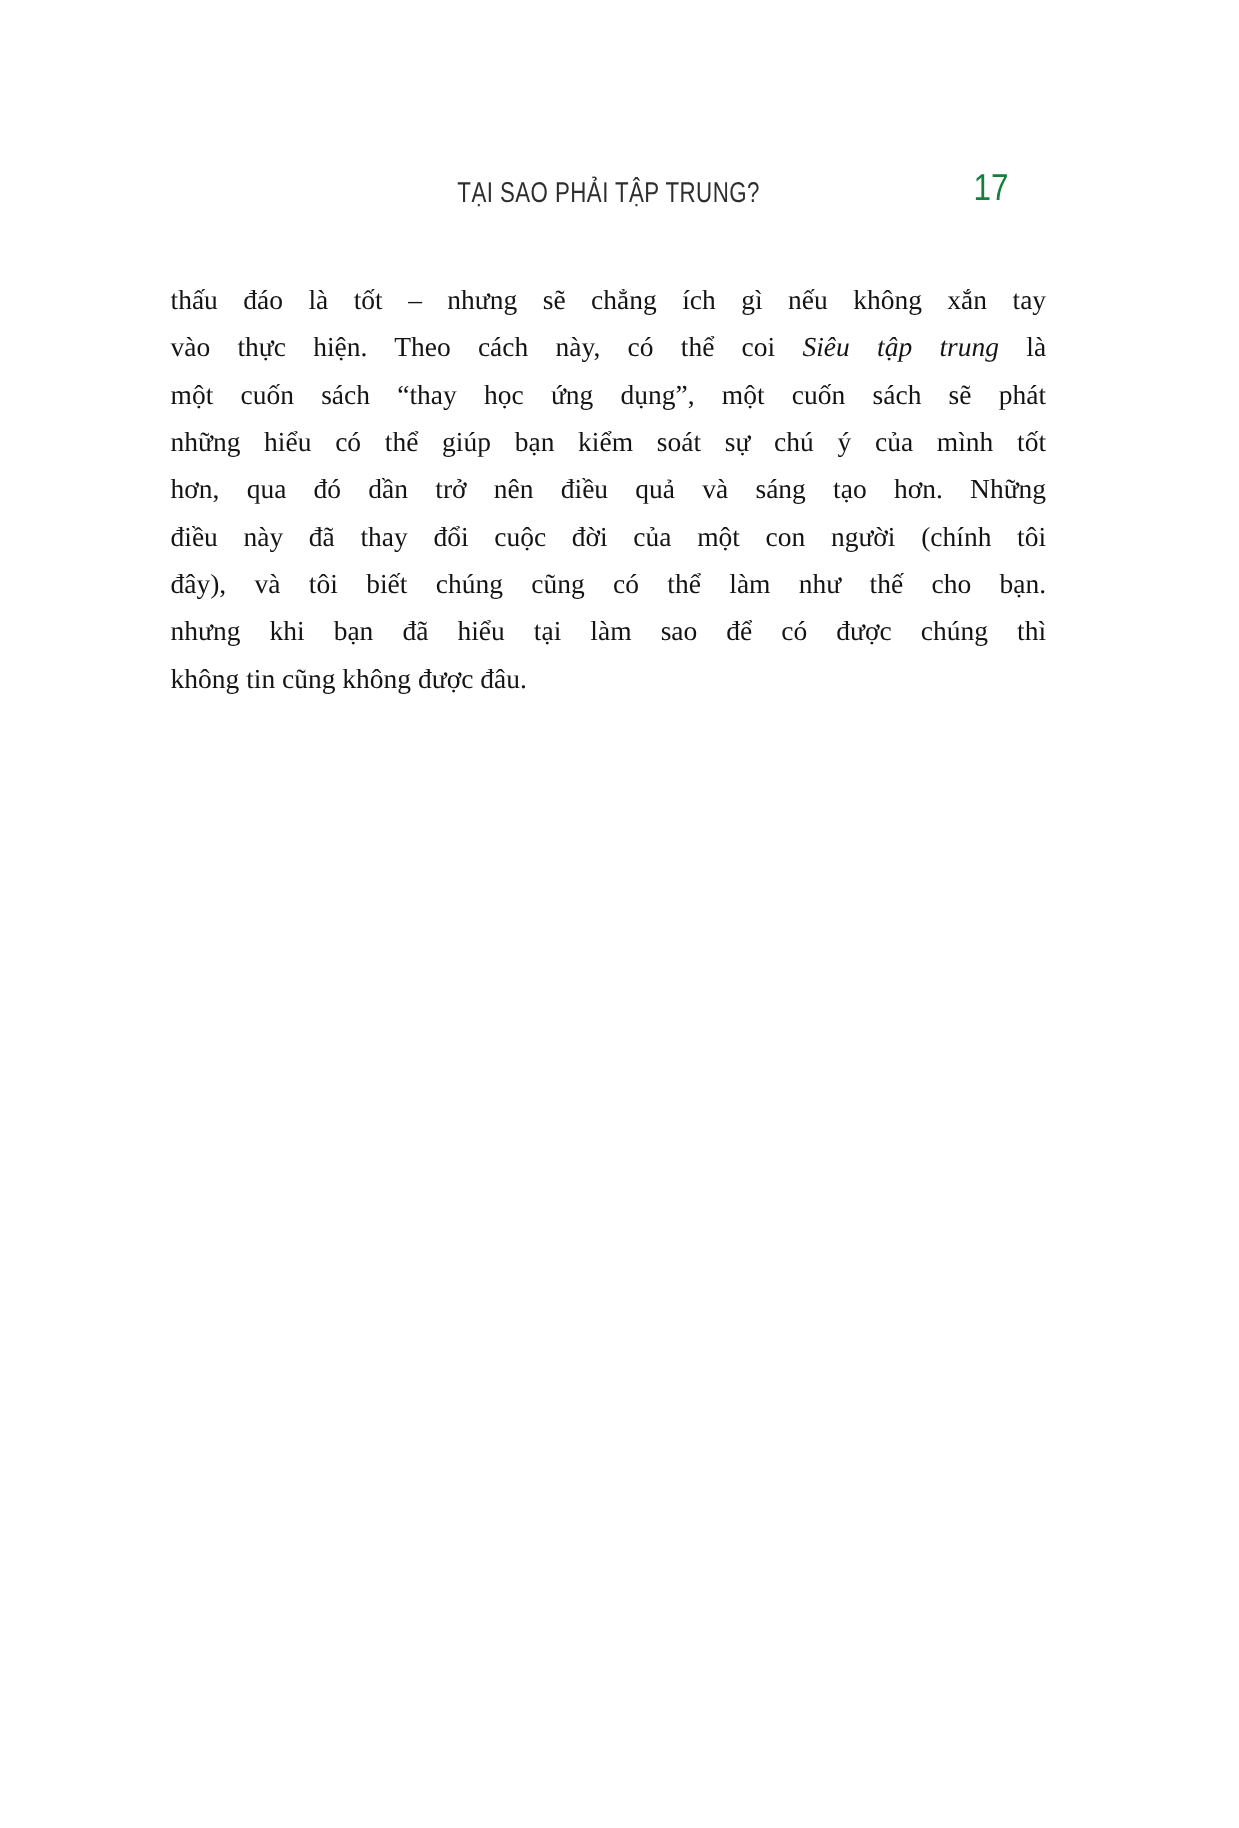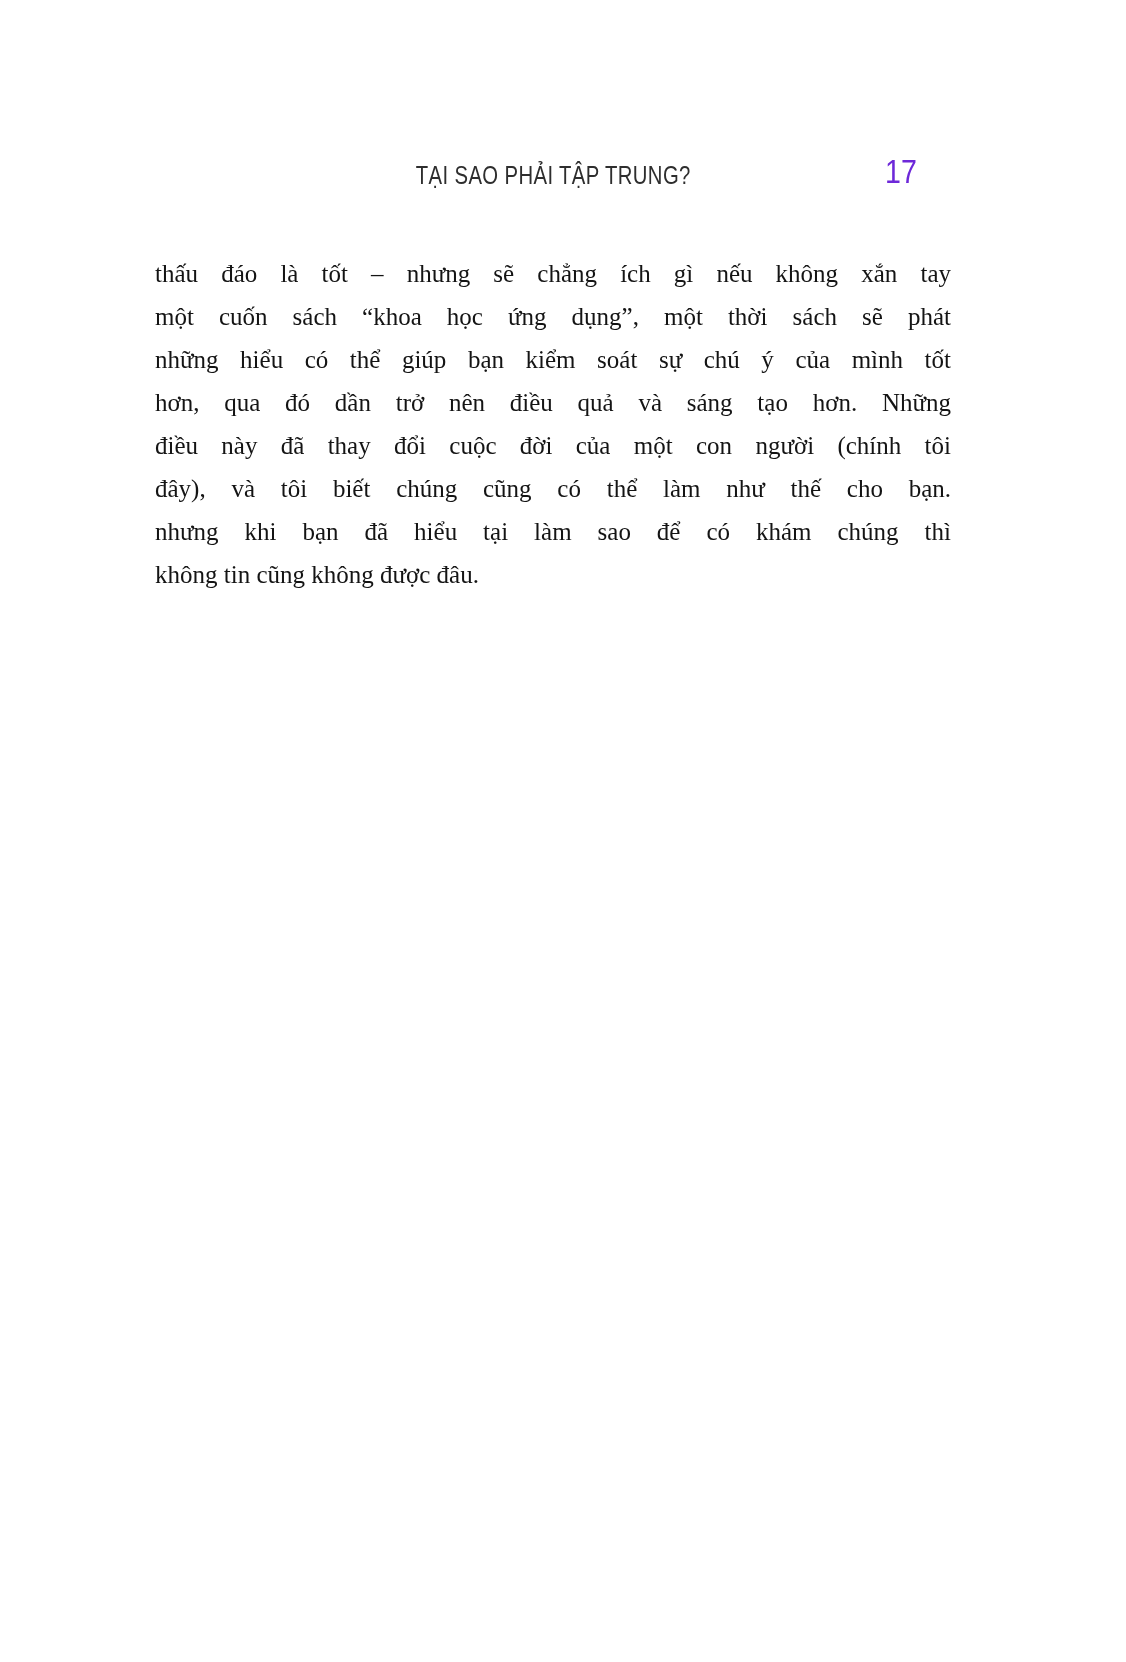--- a/index.html
+++ b/index.html
@@ -31,21 +31,21 @@
     display: inline-block;
     transform: scaleX(0.78);
     transform-origin: center center;
   }
   .page-number {
     position: absolute;
     top: 152px;
     right: 181px;
     font-family: "Liberation Sans", sans-serif;
     font-size: 34px;
-    color: #6d28d9;
+    color: #15803d;
   }
   .page-number .condense {
     display: inline-block;
     transform: scaleX(0.84);
     transform-origin: right center;
   }
   .body-text {
     position: absolute;
     left: 155px;
     top: 252px;
@@ -79,22 +79,23 @@
   <div class="running-title">
     <span class="condense">TẠI SAO PHẢI TẬP TRUNG?</span>
   </div>
 
   <div class="page-number">
     <span class="condense">17</span>
   </div>
 
   <div class="body-text">
       <div class="line"><span>thấu đáo là tốt – nhưng sẽ chẳng ích gì nếu không xắn tay</span></div>
-      <div class="line"><span>một cuốn sách “khoa học ứng dụng”, một thời sách sẽ phát</span></div>
+      <div class="line"><span>vào thực hiện. Theo cách này, có thể coi </span><span class="italic">Siêu tập trung</span><span> là</span></div>
+      <div class="line"><span>một cuốn sách “thay học ứng dụng”, một cuốn sách sẽ phát</span></div>
       <div class="line"><span>những hiểu có thể giúp bạn kiểm soát sự chú ý của mình tốt</span></div>
       <div class="line"><span>hơn, qua đó dần trở nên điều quả và sáng tạo hơn. Những</span></div>
       <div class="line"><span>điều này đã thay đổi cuộc đời của một con người (chính tôi</span></div>
       <div class="line"><span>đây), và tôi biết chúng cũng có thể làm như thế cho bạn.</span></div>
-      <div class="line"><span>nhưng khi bạn đã hiểu tại làm sao để có khám chúng thì</span></div>
+      <div class="line"><span>nhưng khi bạn đã hiểu tại làm sao để có được chúng thì</span></div>
       <div class="line last"><span>không tin cũng không được đâu.</span></div>
     </div>
 
 </div>
 
 </body></html>

